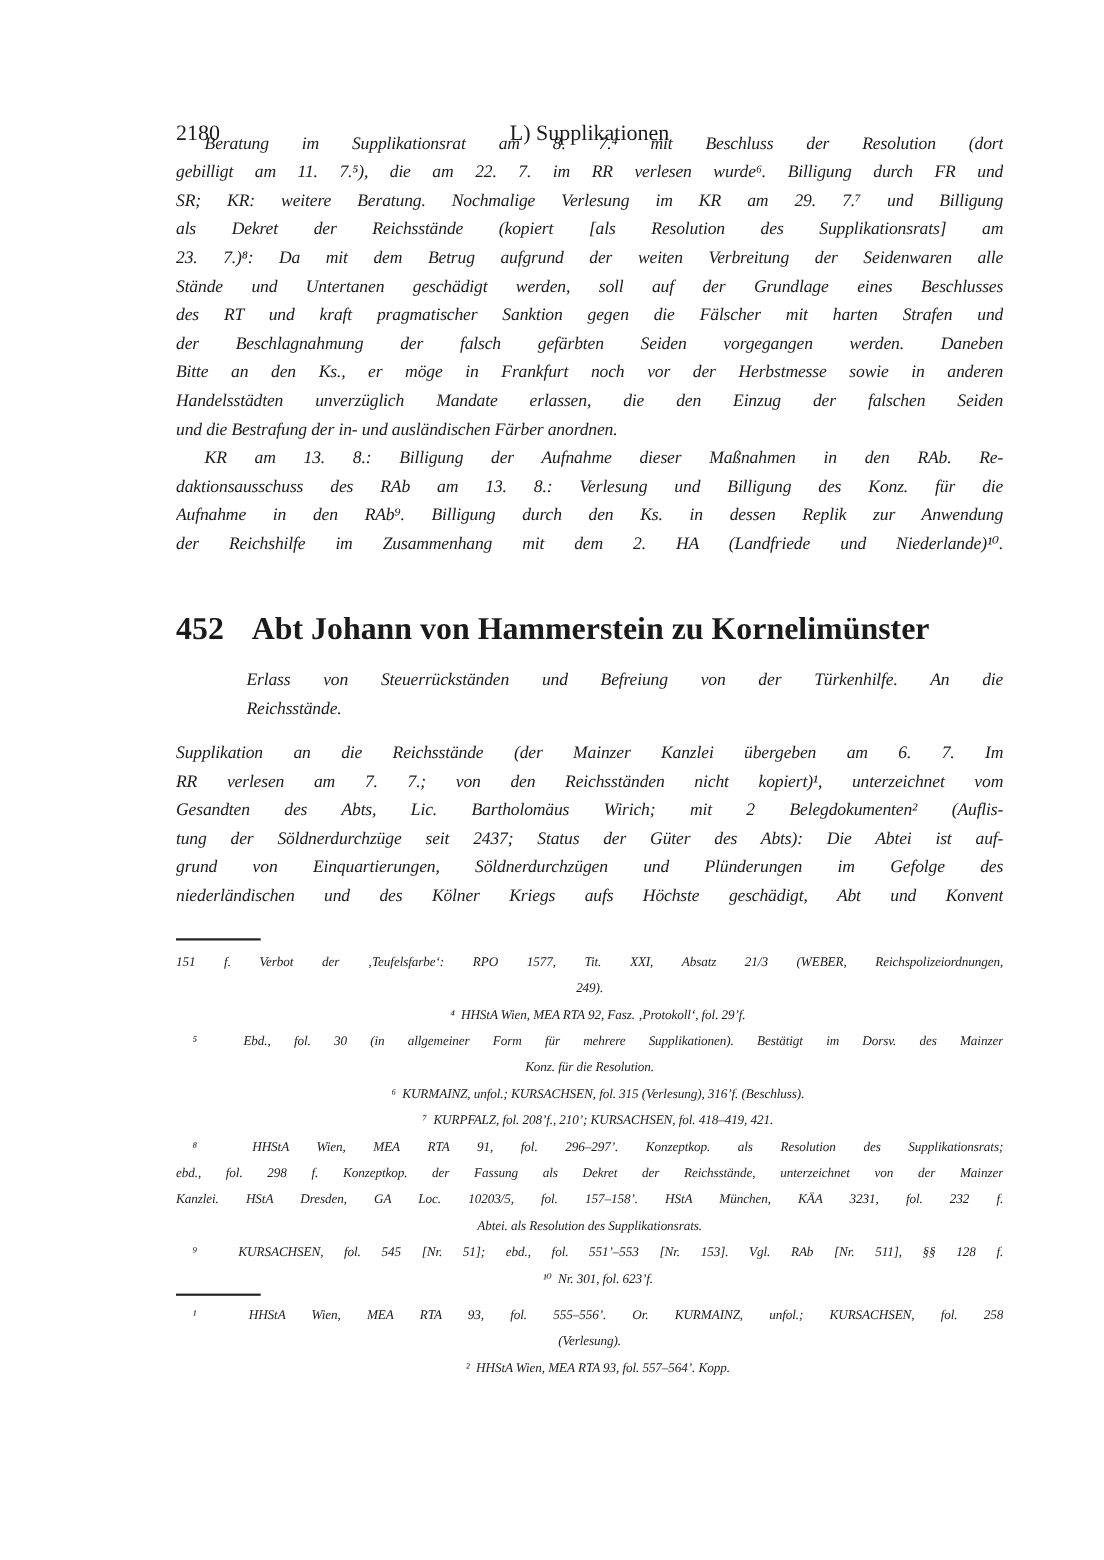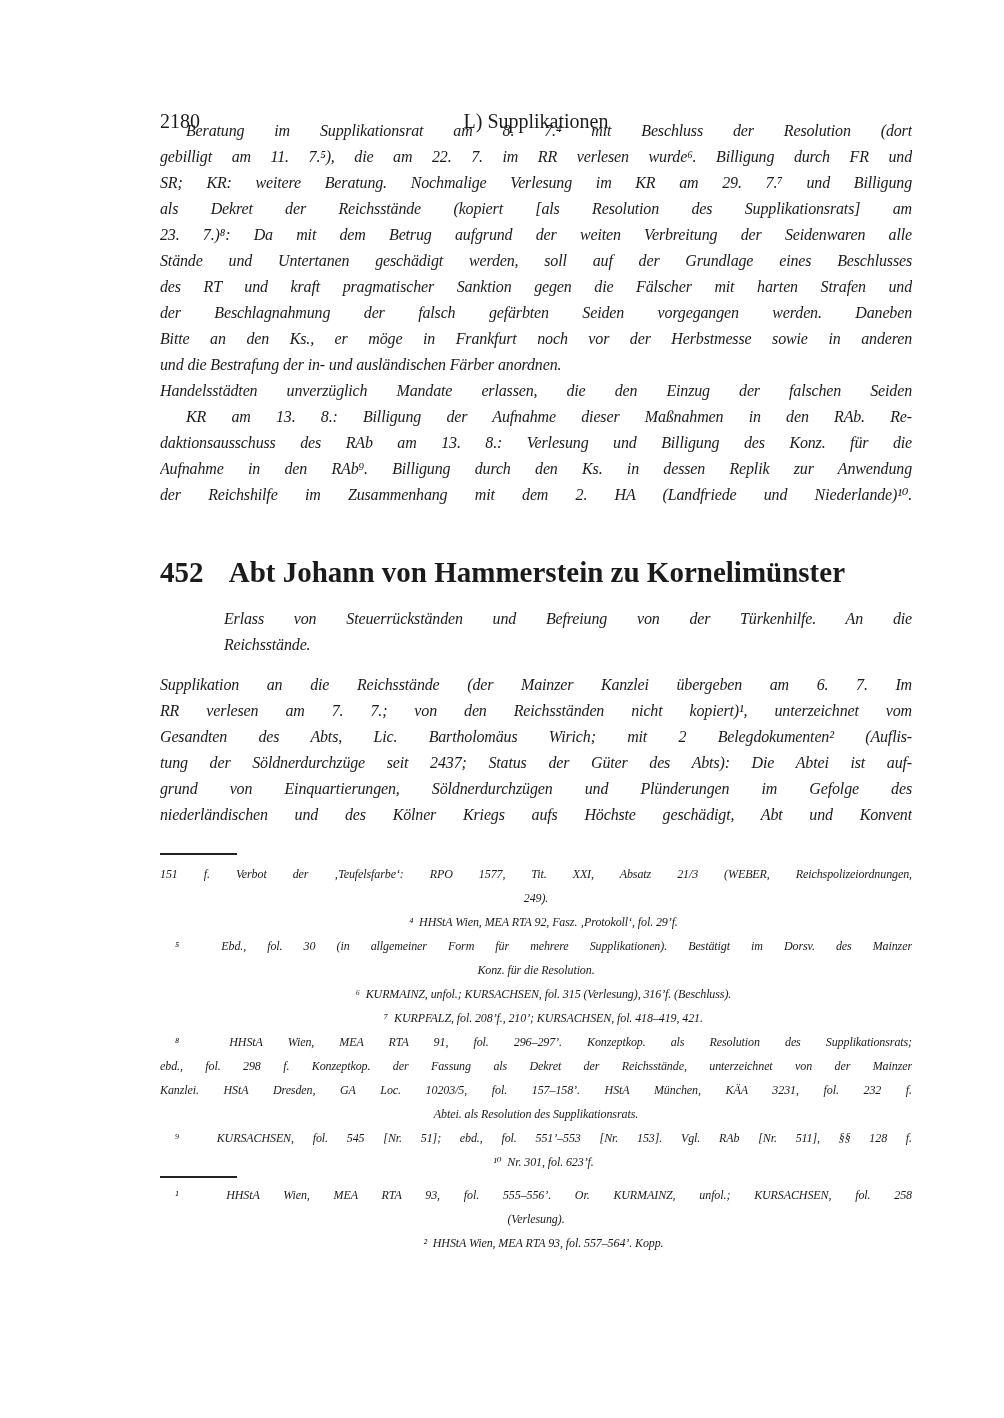--- a/index.html
+++ b/index.html
@@ -59,22 +59,22 @@
 <section class="col bodytext p1">
   <div class="line jl ind">Beratung im Supplikationsrat am 8. 7.⁴ mit Beschluss der Resolution (dort</div>
   <div class="line jl">gebilligt am 11. 7.⁵), die am 22. 7. im RR verlesen wurde⁶. Billigung durch FR und</div>
   <div class="line jl">SR; KR: weitere Beratung. Nochmalige Verlesung im KR am 29. 7.⁷ und Billigung</div>
   <div class="line jl">als Dekret der Reichsstände (kopiert [als Resolution des Supplikationsrats] am</div>
   <div class="line jl">23. 7.)⁸: Da mit dem Betrug aufgrund der weiten Verbreitung der Seidenwaren alle</div>
   <div class="line jl">Stände und Untertanen geschädigt werden, soll auf der Grundlage eines Beschlusses</div>
   <div class="line jl">des RT und kraft pragmatischer Sanktion gegen die Fälscher mit harten Strafen und</div>
   <div class="line jl">der Beschlagnahmung der falsch gefärbten Seiden vorgegangen werden. Daneben</div>
   <div class="line jl">Bitte an den Ks., er möge in Frankfurt noch vor der Herbstmesse sowie in anderen</div>
+  <div class="line jl">Handelsstädten unverzüglich Mandate erlassen, die den Einzug der falschen Seiden</div>
   <div class="line ll">und die Bestrafung der in- und ausländischen Färber anordnen.</div>
-  <div class="line jl">Handelsstädten unverzüglich Mandate erlassen, die den Einzug der falschen Seiden</div>
 </section>
 
 <section class="col bodytext p2">
   <div class="line jl ind">KR am 13. 8.: Billigung der Aufnahme dieser Maßnahmen in den RAb. Re-</div>
   <div class="line jl">daktionsausschuss des RAb am 13. 8.: Verlesung und Billigung des Konz. für die</div>
   <div class="line jl">Aufnahme in den RAb⁹. Billigung durch den Ks. in dessen Replik zur Anwendung</div>
   <div class="line jl">der Reichshilfe im Zusammenhang mit dem 2. HA (Landfriede und Niederlande)¹⁰.</div>
 </section>
 
 <section class="col entry-heading">

